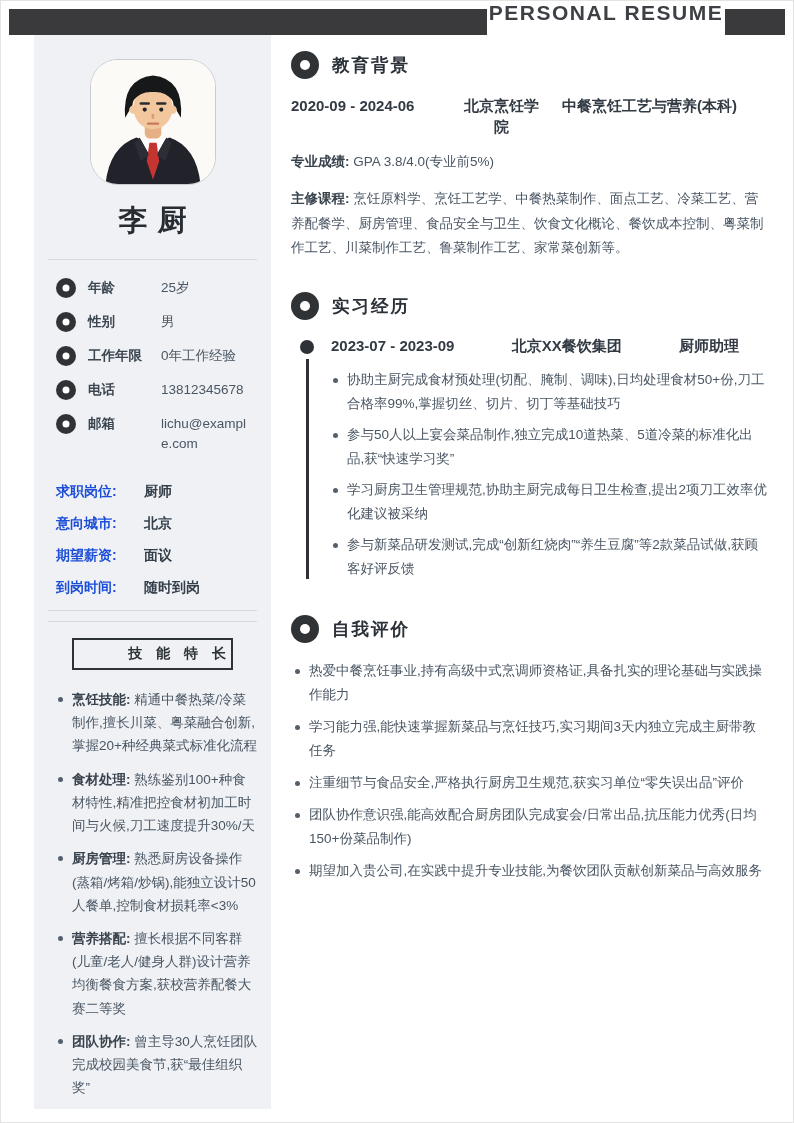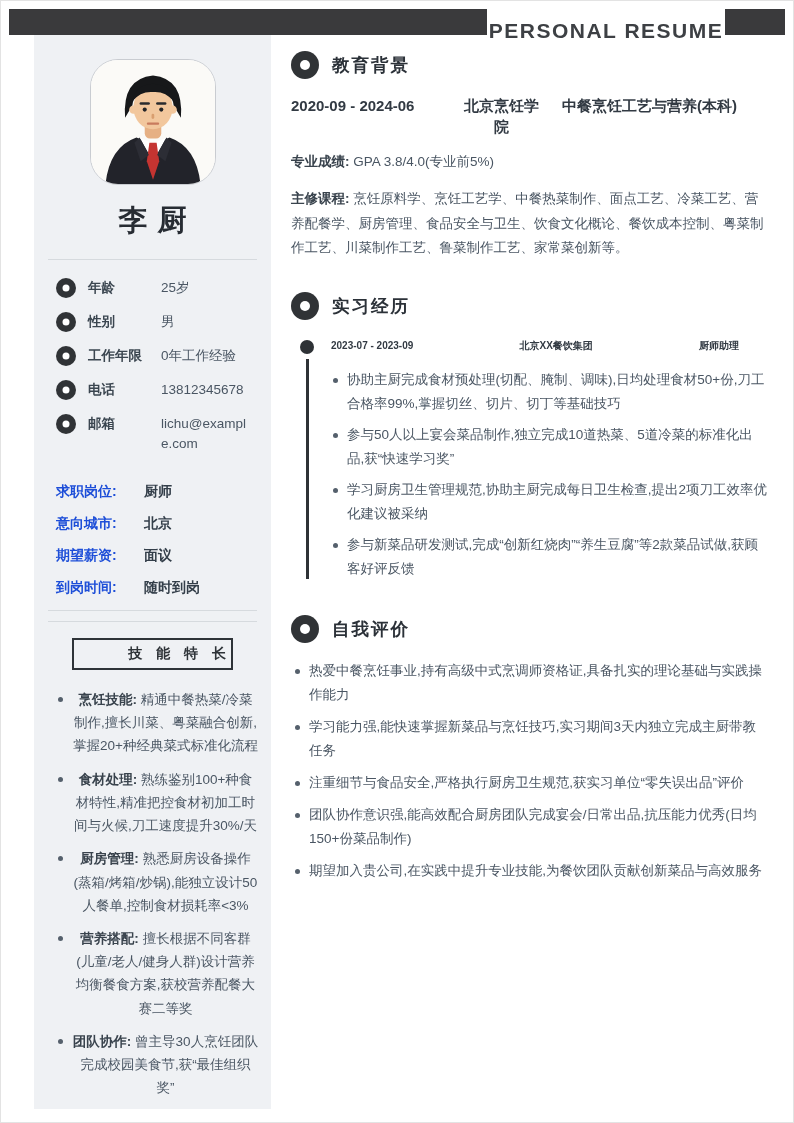--- a/index.html
+++ b/index.html
@@ -1,21 +1,21 @@
 <!DOCTYPE html>
 <html><head>
 <meta charset="utf-8">
 <style>
   html,body{margin:0;padding:0;background:#fff;}
   body{width:794px;height:1123px;font-family:"Liberation Sans","DejaVu Sans",sans-serif;-webkit-font-smoothing:antialiased;}
   .page{position:relative;width:794px;height:1123px;box-sizing:border-box;border:1px solid #e3e3e3;background:#fff;overflow:hidden;}
 
   
   .top-band{position:absolute;left:8px;right:8px;top:8px;height:26px;background:#3a3a3c;}
-  .title-box{position:absolute;left:486px;top:0;width:238px;height:42px;background:#fff;display:flex;align-items:flex-end;justify-content:center;}
+  .title-box{position:absolute;left:486px;top:0;width:238px;height:42px;background:#fff;display:flex;align-items:flex-start;justify-content:center;}
   .title-box span{font-size:21px;font-weight:700;letter-spacing:1.5px;color:#3d4044;}
 
   
   .sidebar{position:absolute;left:33px;top:34px;width:237px;height:1074px;background:#eff1f4;box-sizing:border-box;padding-top:24px;}
   .avatar-card{width:124px;height:124px;margin:0 auto;background:#fff;border:1px solid #c9ccd1;border-radius:28px;overflow:hidden;}
   .avatar-card svg{display:block;width:100%;height:100%;}
   .name{margin-top:16px;text-align:center;font-size:29px;font-weight:700;letter-spacing:10px;padding-left:10px;color:#272c33;}
   .divider{height:1px;background:#d6dade;margin:18px 14px;}
   .divider.thin{margin:10px 14px;}
 
@@ -27,42 +27,42 @@
   .donut.big{width:28px;height:28px;}
   .donut.big::after{width:10px;height:10px;}
   .info-label{font-weight:700;color:#3b4650;font-size:13.5px;width:73px;margin-left:12px;line-height:20px;flex:none;}
   .info-value{font-size:13.5px;color:#4a5663;line-height:20px;width:88px;word-break:break-all;}
 
   .intent-row{display:flex;margin:0 0 13px 22px;font-size:14px;font-weight:700;color:#333e49;line-height:19px;}
   .intent-label{width:88px;flex:none;color:#1d4ed8;}
 
   .skills-box{width:152px;height:28px;margin:16px auto 18px;border:2px solid #2e3338;display:flex;align-items:center;justify-content:flex-end;font-size:14px;font-weight:700;letter-spacing:5px;padding-left:5px;color:#2e3338;}
 
-  .skill-item{display:flex;margin:0 12px 10px 24px;font-size:13.5px;line-height:1.72;color:#4a5663;text-align:center;}
+  .skill-item{display:flex;margin:0 12px 10px 24px;font-size:13.5px;line-height:1.72;color:#4a5663;}
   .bullet-dot{flex:none;width:5px;height:5px;border-radius:50%;background:#55606c;margin:9px 9px 0 0;}
   .bold-label{font-weight:700;color:#39434d;}
 
   
   .main{position:absolute;left:290px;top:50px;width:476px;}
   .section-header{display:flex;align-items:center;gap:13px;margin-bottom:16px;}
   .section-title{font-size:17.5px;font-weight:700;color:#2b3138;letter-spacing:2px;}
 
   .edu-row{display:flex;justify-content:space-between;padding-right:30px;font-size:15px;font-weight:700;color:#323a43;line-height:21px;margin-top:12px;}
   .edu-period{width:150px;flex:none;}
   .edu-school{width:84px;flex:none;text-align:center;}
   .edu-major{flex:none;max-width:195px;text-align:center;}
   .kv-line{font-size:13.5px;color:#4a5663;margin-top:13px;line-height:1.8;}
 
   .section-edu{margin-bottom:32px;}
   .section-intern{margin-bottom:34px;}
 
   .timeline-entry{position:relative;padding-left:40px;margin-top:2px;}
   .timeline-entry::before{content:"";position:absolute;left:15px;top:23px;bottom:2px;width:3px;background:#2e3236;}
   .timeline-dot{position:absolute;left:9px;top:4px;width:14px;height:14px;border-radius:50%;background:#2e3236;}
-  .entry-header{display:flex;justify-content:space-between;padding-right:28px;font-size:10px;font-weight:700;color:#323a43;margin-bottom:12px;line-height:20px;}
+  .entry-header{display:flex;justify-content:space-between;padding-right:28px;font-size:15px;font-weight:700;color:#323a43;margin-bottom:12px;line-height:20px;}
   .entry-company{flex:none;}
   .entry-role{flex:none;}
 
   .m-bullet{display:flex;font-size:13.5px;line-height:1.78;color:#4a5663;margin-bottom:7px;}
   .m-bullet .bullet-dot{margin-top:10px;}
   .entry-bullets .m-bullet{margin-left:2px;}
   .eval-bullets .m-bullet{margin-left:4px;margin-bottom:8px;}
 </style>
 </head>
 <body>

